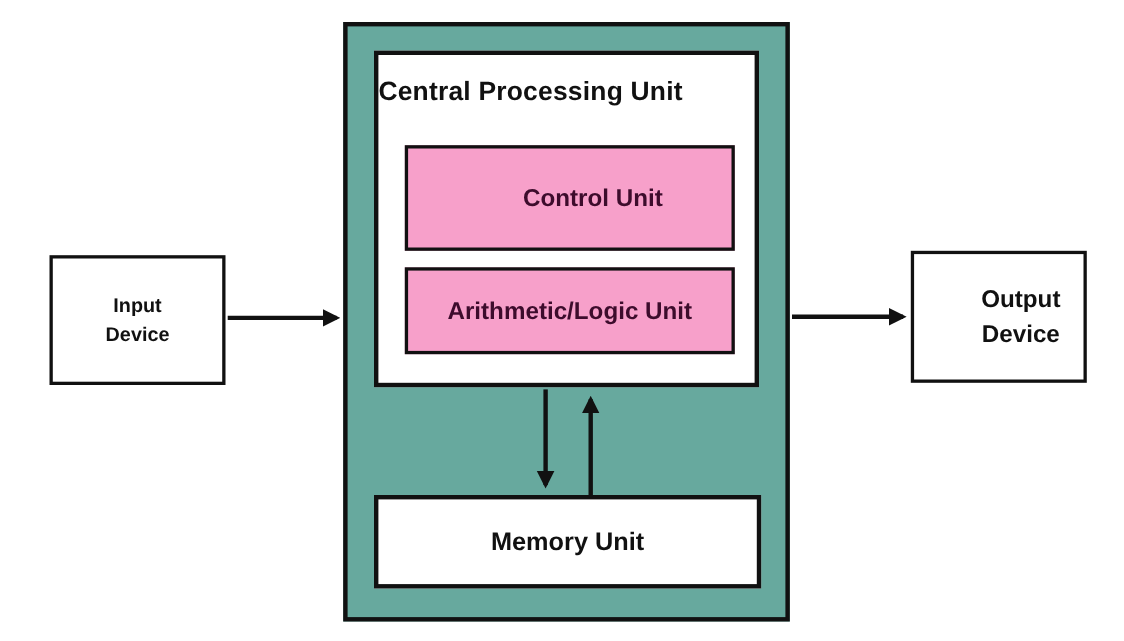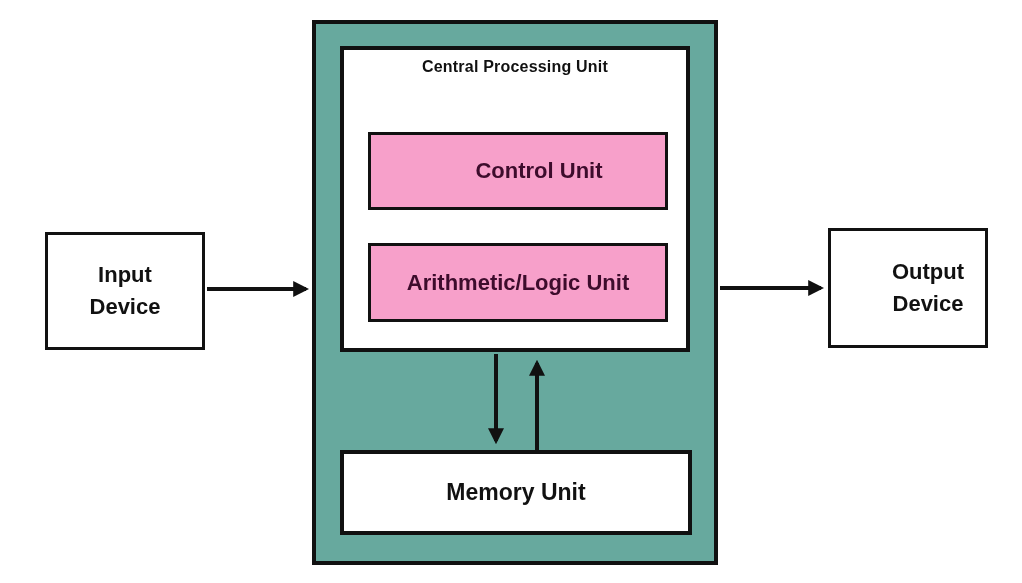--- a/index.html
+++ b/index.html
@@ -23,54 +23,53 @@
     background: var(--cpu-container, #67A99E);
     border: 4px solid var(--line, #111);
   }
   .cpu-inner {
     left: 340px; top: 46px; width: 350px; height: 306px;
     background: #ffffff;
     border: 4px solid var(--line, #111);
   }
   .cpu-title {
     position: absolute;
-    left: 0; right: 0; top: 8px;
-    text-align: center;
-    font-size: 16px;
+    left: 0; right: 0; top: 20px;
+    font-size: 24px;
     color: var(--text, #111);
     letter-spacing: 0.2px;
   }
   .unit-box {
     background: var(--unit-box, #F7A0CA);
     border: 3px solid var(--line, #111);
     color: var(--unit-text, #3D0C2C);
     display: flex;
     align-items: center;
     justify-content: center;
     font-size: 22px;
     text-align: center;
   }
-  .control-unit { left: 368px; top: 132px; width: 300px; height: 78px; padding-left: 42px; }
+  .control-unit { left: 368px; top: 132px; width: 300px; height: 96px; padding-left: 42px; }
   .alu-unit     { left: 368px; top: 243px; width: 300px; height: 79px; }
 
   .white-box {
     background: #ffffff;
     border: 3px solid var(--line, #111);
     color: var(--text, #111);
     display: flex;
     align-items: center;
     justify-content: center;
     text-align: center;
   }
   .memory-unit {
     left: 340px; top: 450px; width: 352px; height: 85px;
     border-width: 4px;
     font-size: 23px;
   }
-  .input-device  { left: 45px;  top: 232px; width: 160px; height: 118px; font-size: 22px; }
+  .input-device  { left: 45px;  top: 232px; width: 160px; height: 118px; font-size: 18px; }
   .output-device { left: 828px; top: 228px; width: 160px; height: 120px; font-size: 22px; padding-left: 40px; }
   .two-line { white-space: pre-line; line-height: 1.45; }
 
   .arrows-layer {
     position: absolute;
     left: 0; top: 0; width: 1022px; height: 583px;
     pointer-events: none;
   }
 </style>
 </head>

